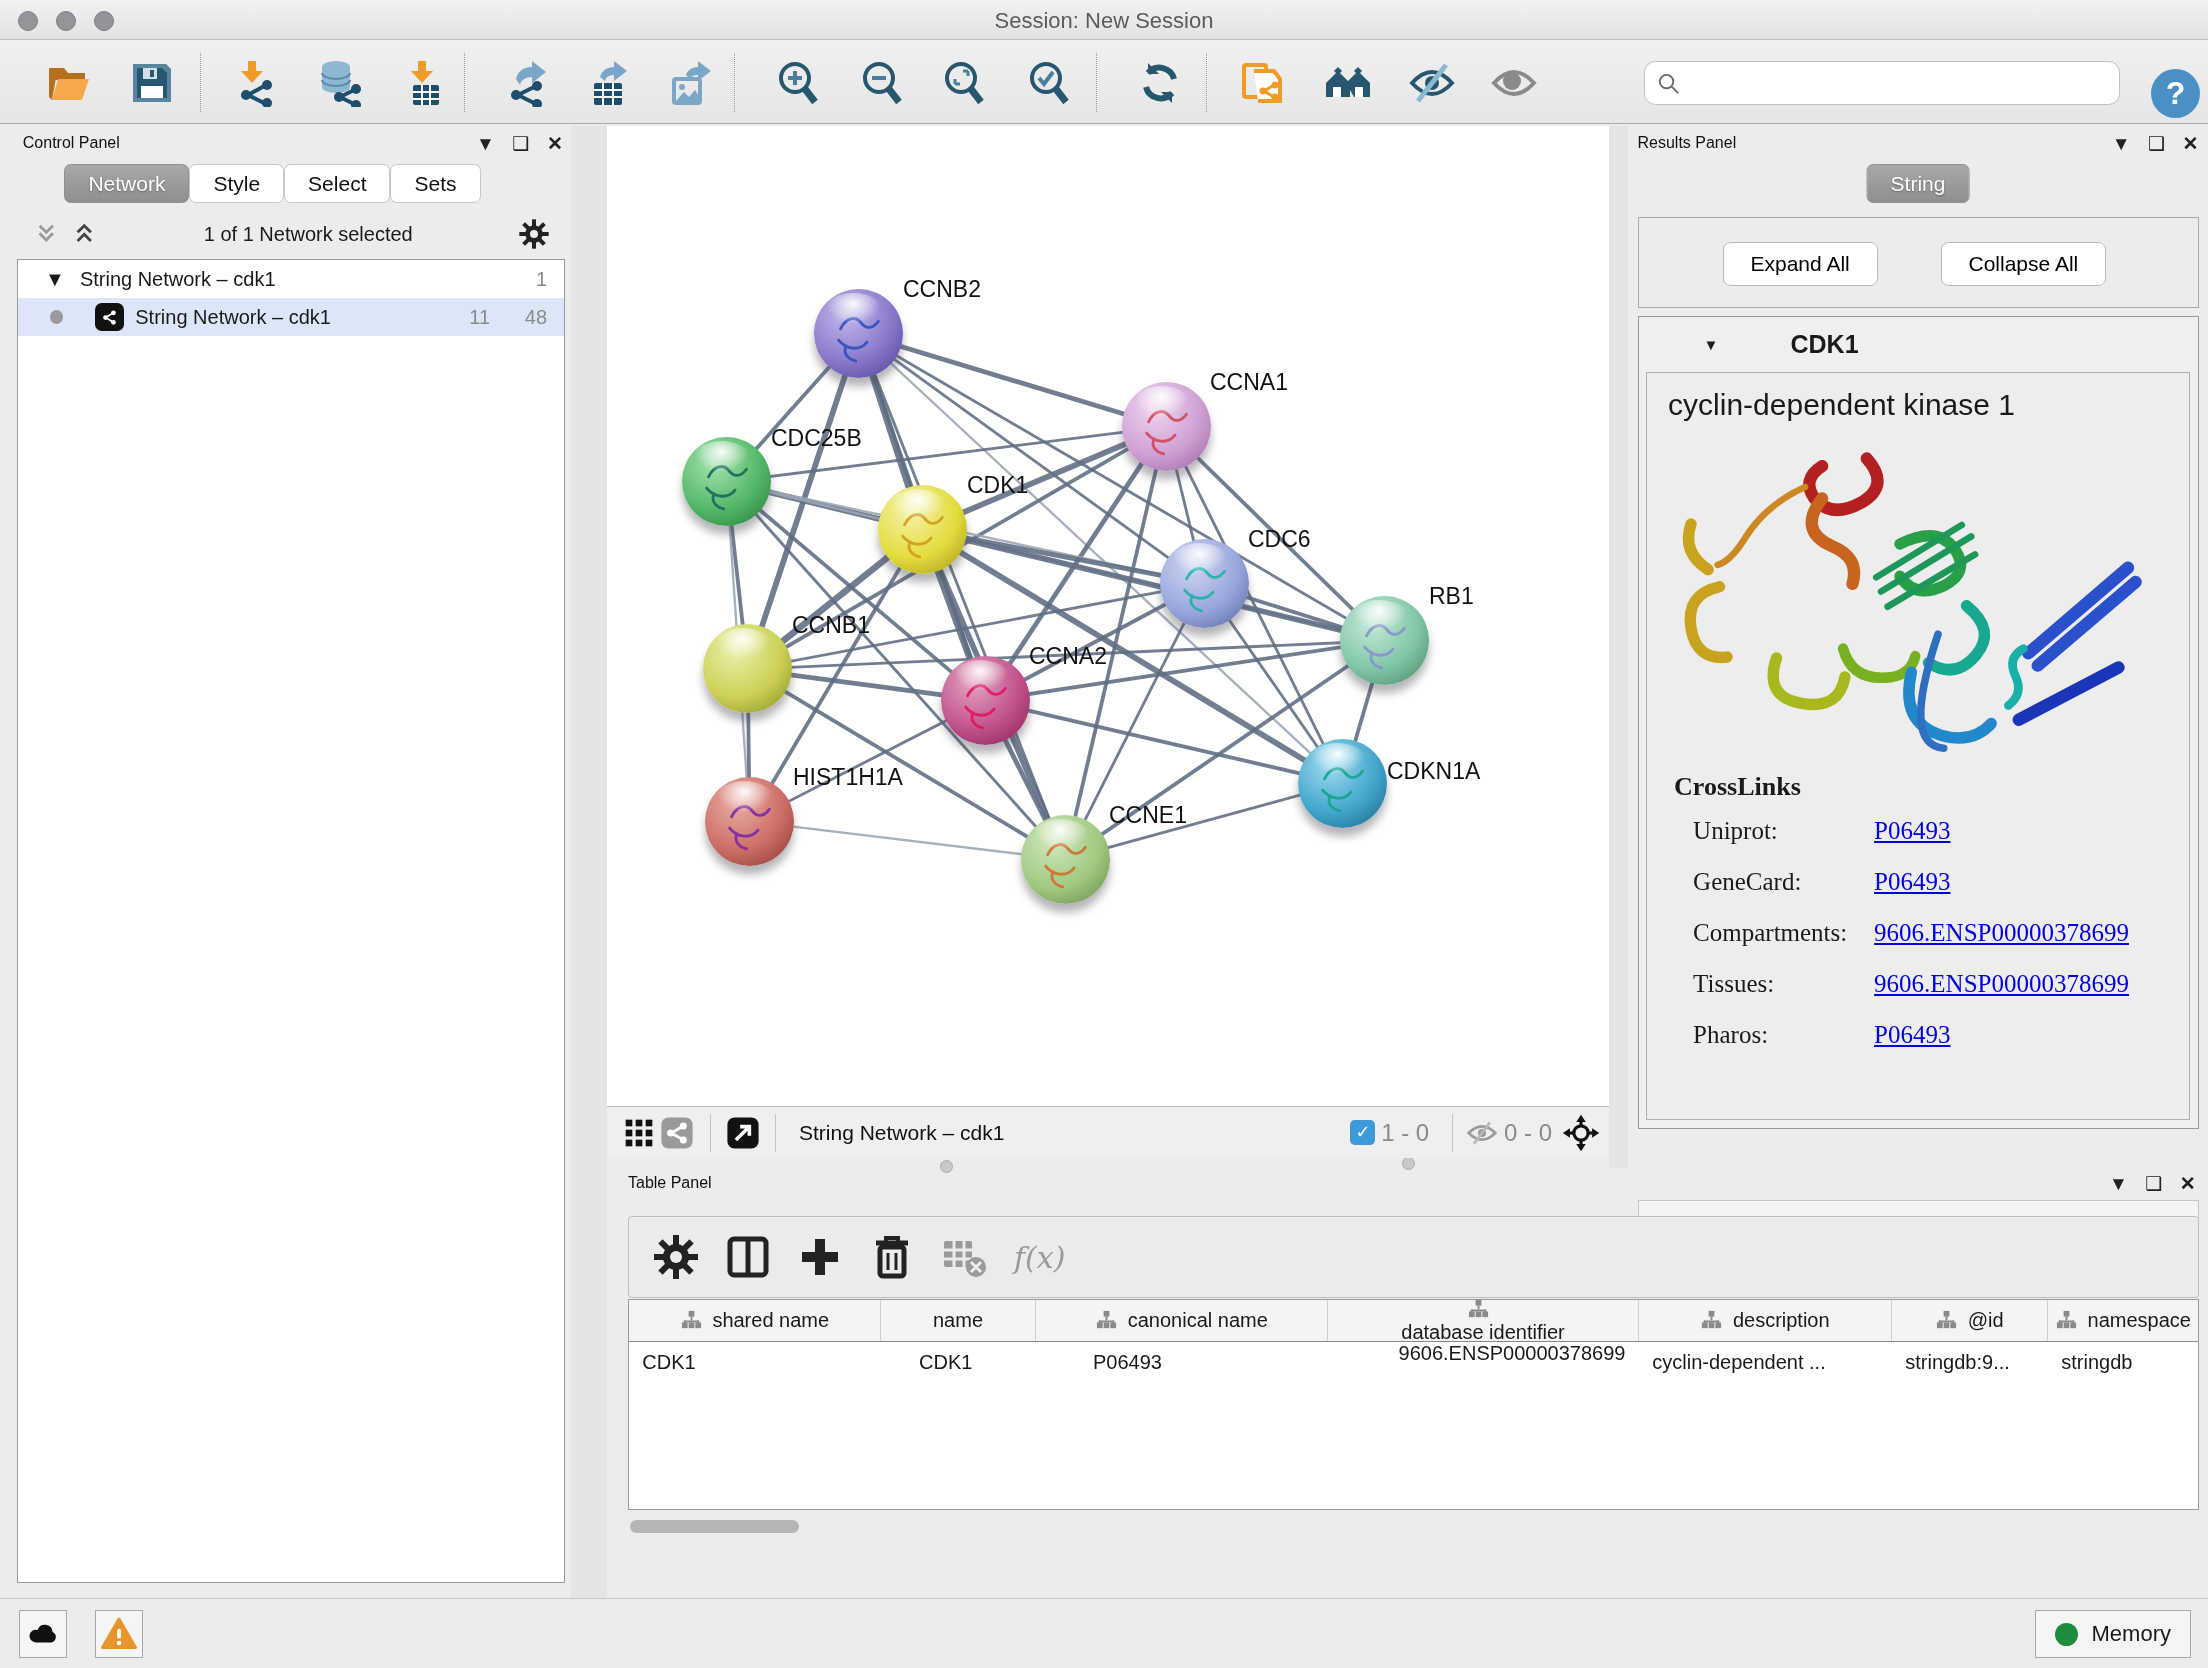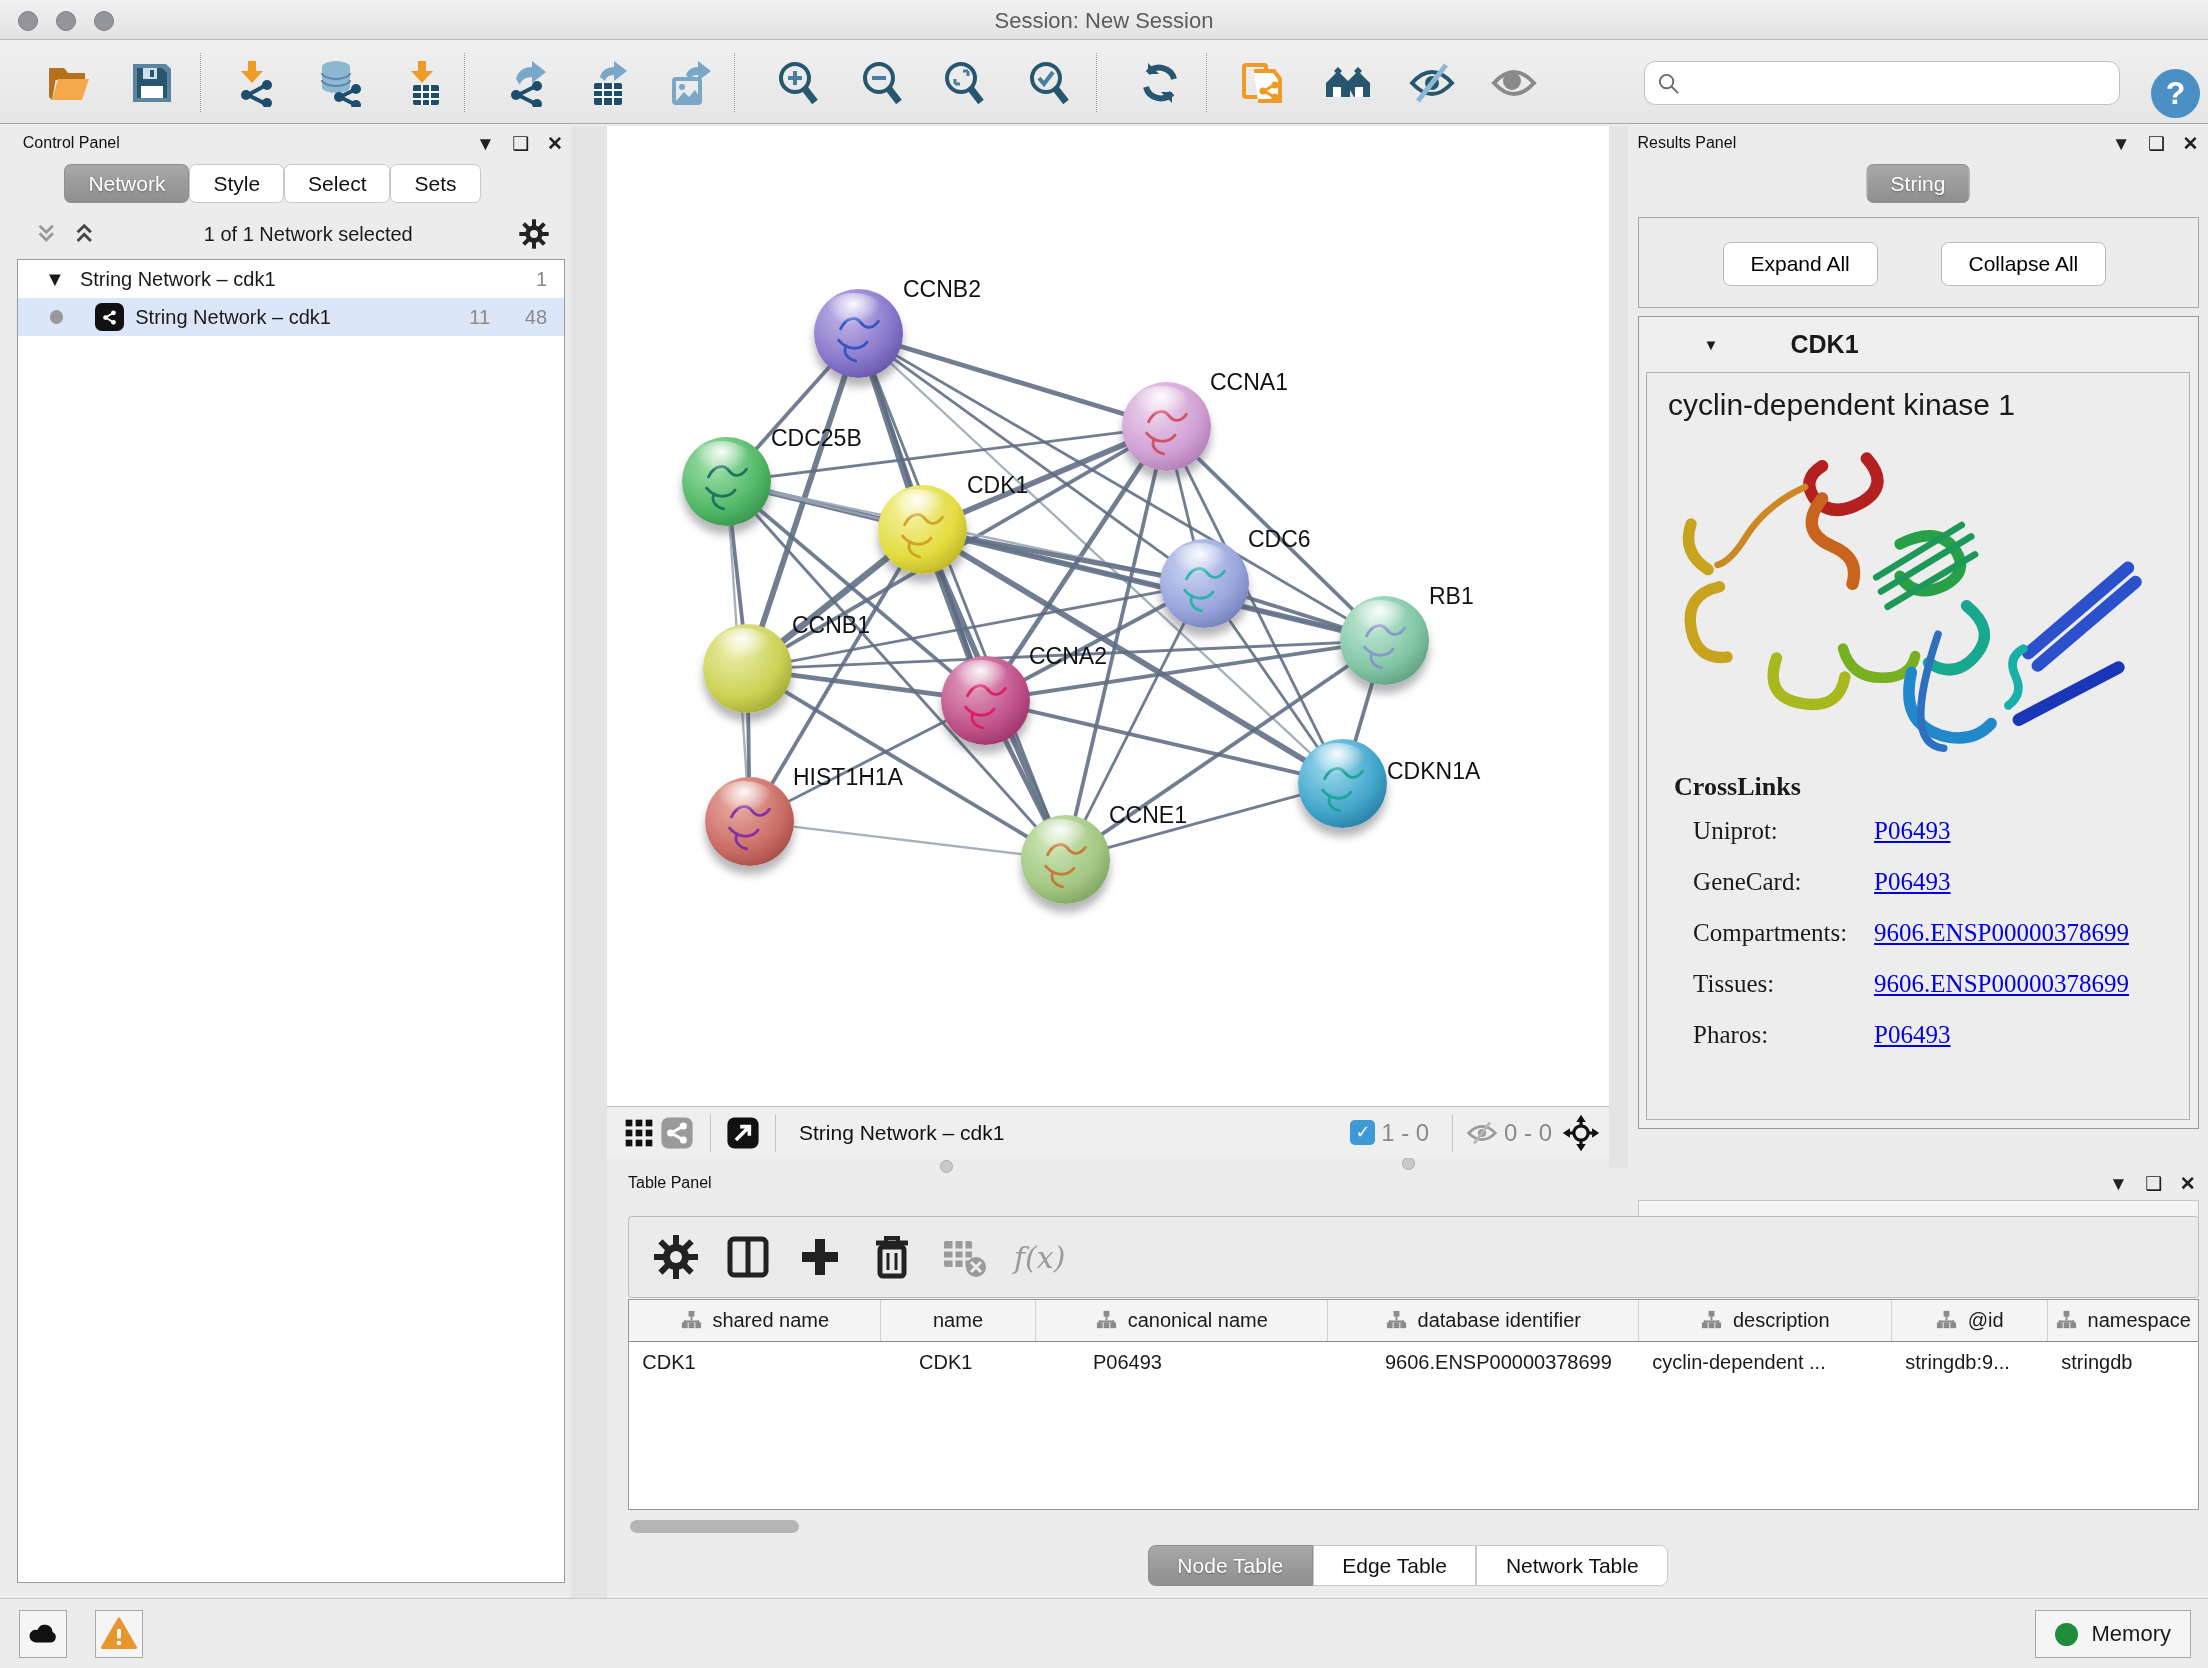--- a/index.html
+++ b/index.html
@@ -98,21 +98,21 @@
   .tp-toolbar { position:absolute; left:21px; top:48px; width:1571px; height:82px; background:#ebebeb;
     border:1px solid #bdbdbd; border-radius:3.8px; display:flex; align-items:center; }
   .tp-toolbar .tb { position:static; margin-left:21px; }
   .fx { font-family:"DejaVu Serif", serif; font-style:italic; font-size:30px; color:#9a9a9a; margin-left:25px; cursor:default; }
   .grid-table { position:absolute; left:21px; top:131px; width:1571px; height:211px; background:#fff; border:1px solid #9a9a9a; overflow:hidden; }
   .thead { display:flex; height:42px; background:#f4f4f4; border-bottom:1.9px solid #8a8a8a; }
   .th { display:flex; align-items:center; justify-content:center; font-size:20px; border-right:1px solid #d0d0d0; overflow:hidden; white-space:nowrap; cursor:pointer; }
   .th svg { margin-right:9.5px; flex:none; }
   .trow { display:flex; height:40px; }
   .td { font-size:20px; padding-left:13.3px; display:flex; align-items:center; overflow:hidden; white-space:nowrap; cursor:default; }
-  .c0{width:252px;} .c1{width:155px;} .c2{width:292px;} .c3{width:311px;} .c4{width:253px;} .c5{width:156px;} .c6{width:150px; border-right:none;}
+  .c0{width:252px;} .c1{width:155px;} .c2{width:292px;} .c3{width:311px;flex-direction:column;} .c4{width:253px;} .c5{width:156px;} .c6{width:150px; border-right:none;}
   .hscroll { position:absolute; left:21px; top:350px; width:1571px; height:17px; }
   .hscroll .thumb { position:absolute; left:1.9px; top:1.9px; width:169px; height:13.3px; border-radius:6.7px; background:#b5b5b5; cursor:pointer; }
   .tp-tabs { position:absolute; left:0; top:377px; width:100%; text-align:center; }
   .tp-tabs .tabbtn { border-radius:0; padding:7.6px 28.5px; }
   .tp-tabs .first { border-radius:7.6px 0 0 7.6px; }
   .tp-tabs .last { border-radius:0 7.6px 7.6px 0; }
 
   
   .statusbar { position:absolute; left:0; top:1598px; width:2208px; height:70px; background:#ececec; border-top:1px solid #c6c6c6; }
   .sb-btn { position:absolute; top:11.4px; width:48px; height:48px; background:#f5f5f5; border:1px solid #a8a8a8;
@@ -808,23 +808,20 @@
       <div class="td c4">cyclin-dependent ...</div>
       <div class="td c5">stringdb:9...</div>
       <div class="td c6">stringdb</div>
     </div>
   </div>
 
   <div class="hscroll">
       <div class="thumb"></div>
     </div>
 
-  <div class="tp-tabs">
-    <span class="tabbtn sel first">Node Table</span><span class="tabbtn">Edge Table</span><span class="tabbtn last">Network Table</span>
-  </div>
 </div>
 
 <div class="statusbar">
   <div class="sb-btn" style="left:19px">
     <svg width="34" height="34" viewBox="0 0 48 48">
         <path fill="#111" d="M14 36a9 9 0 1 1 2.2-17.7A11 11 0 0 1 37.5 21 8 8 0 0 1 36 36z"></path>
       </svg>
   </div>
   <div class="sb-btn" style="left:95px">
     <svg width="36" height="36" viewBox="0 0 48 48">

